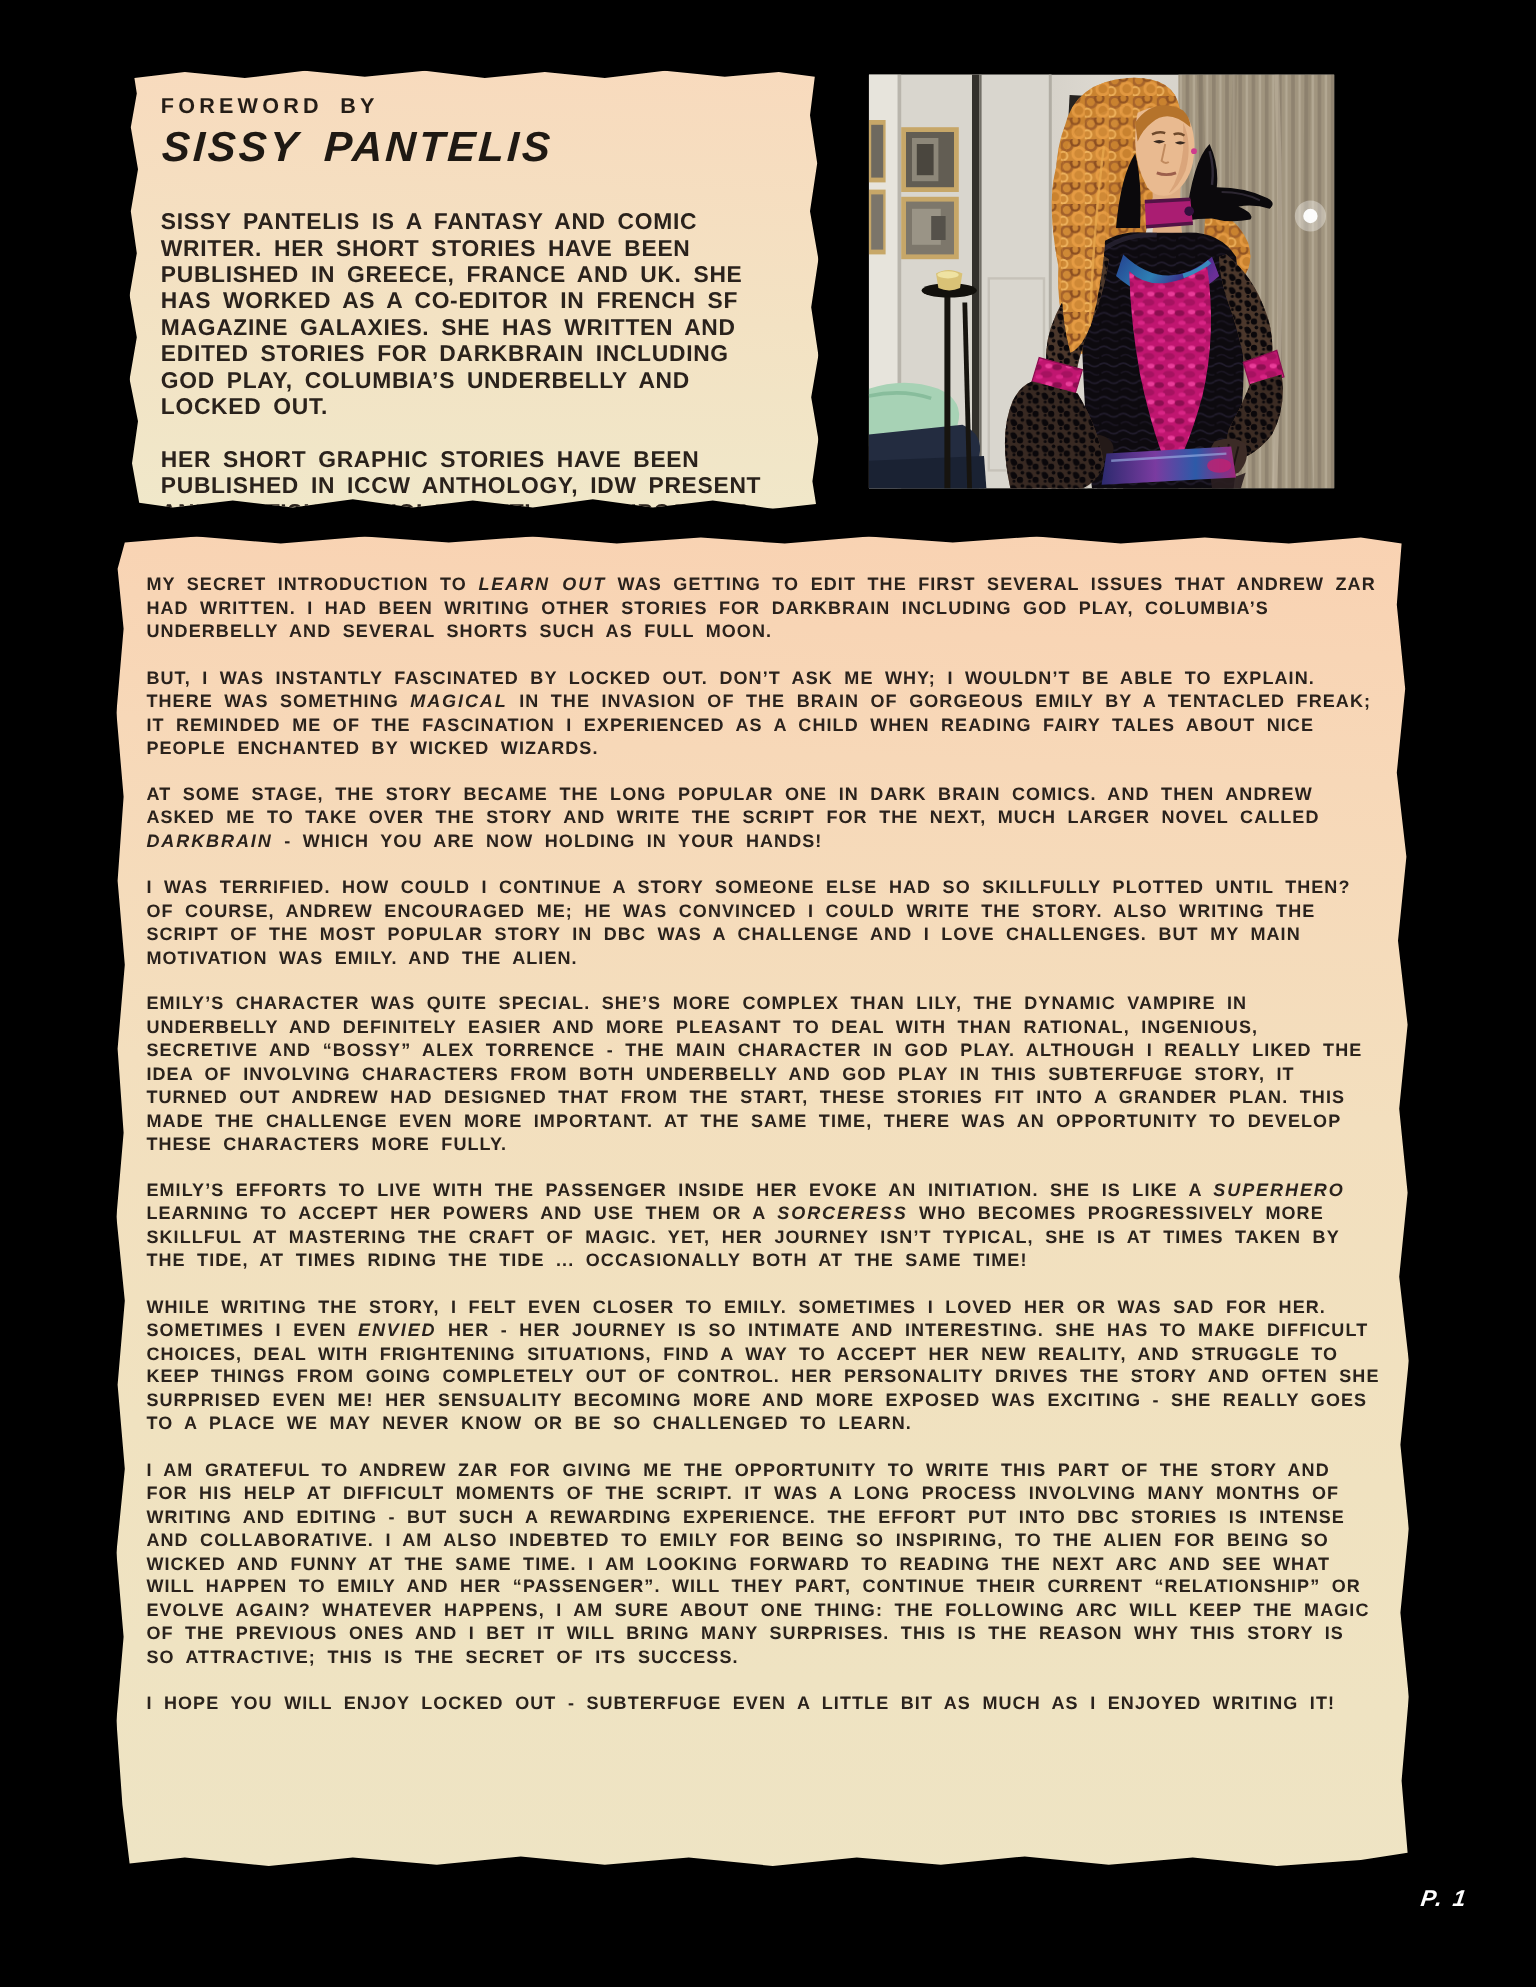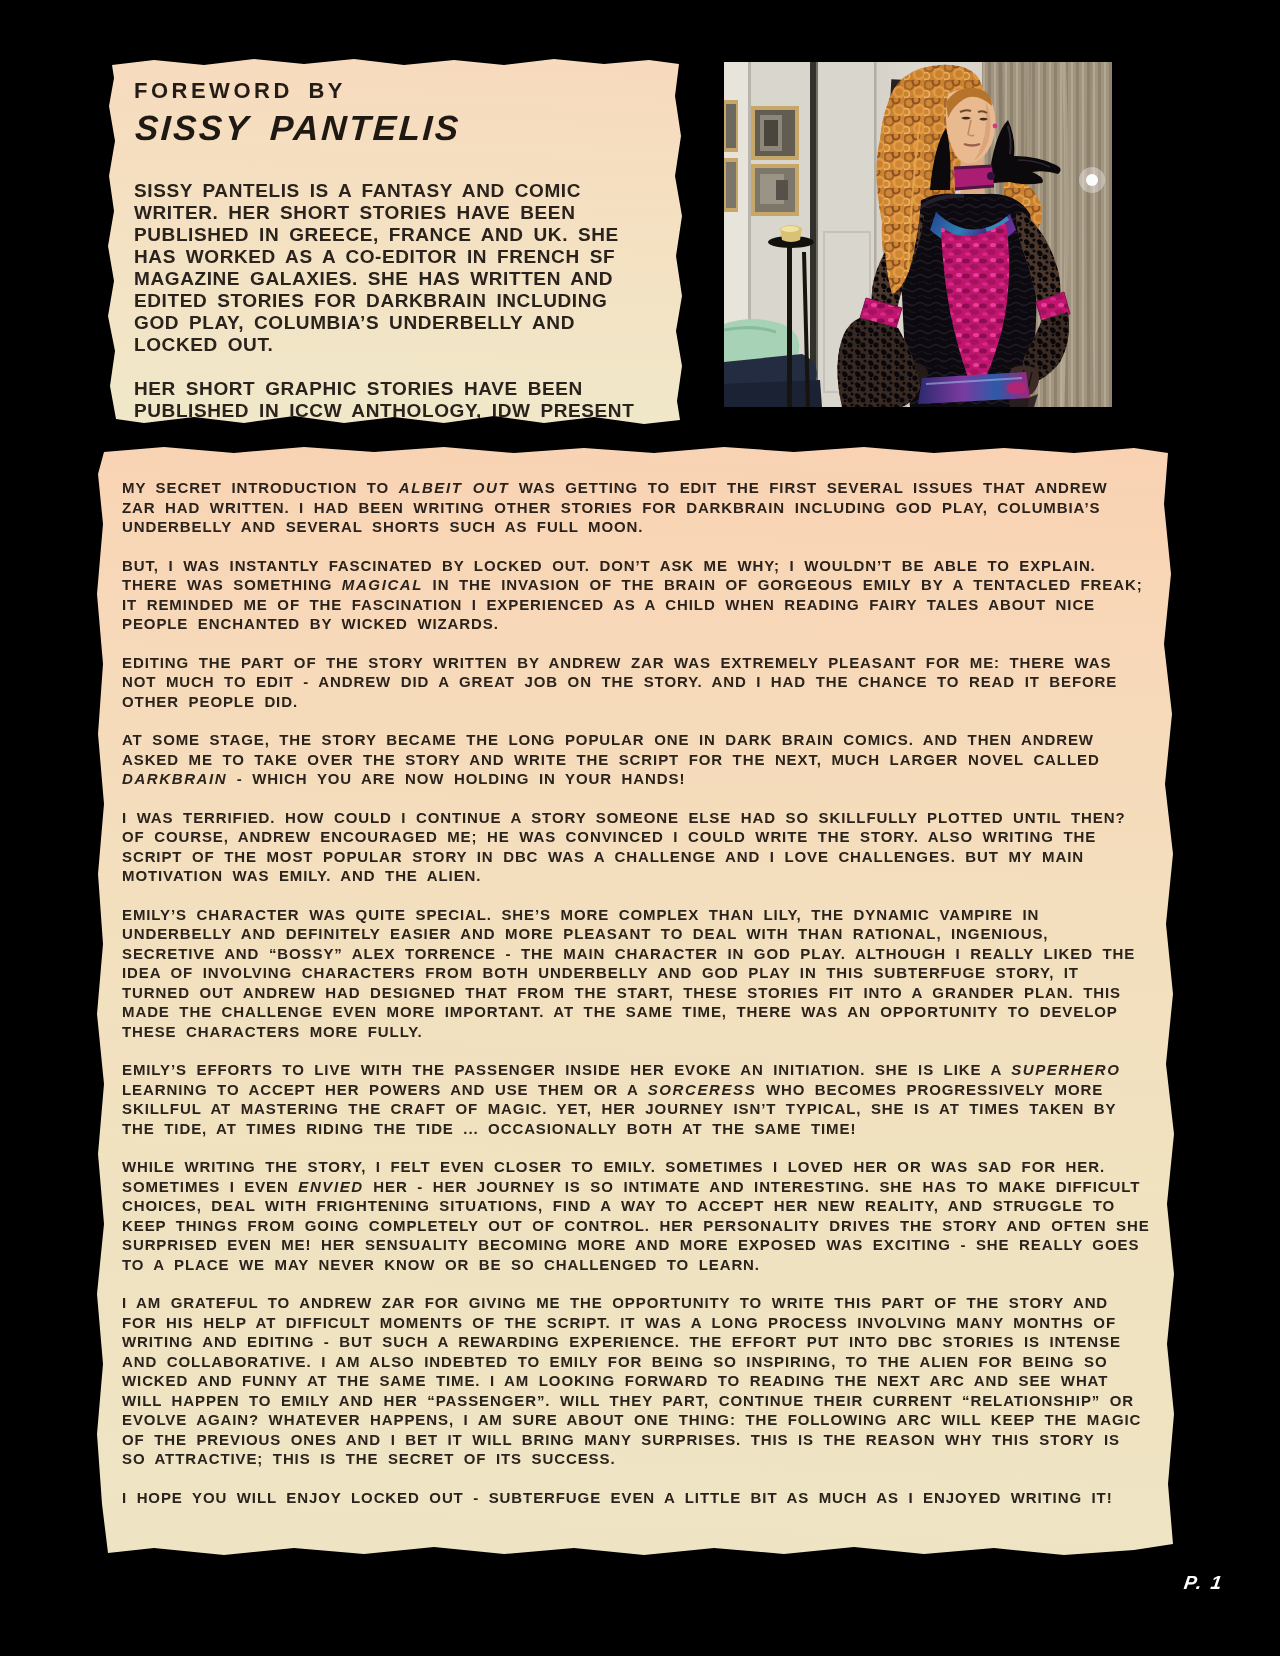--- a/index.html
+++ b/index.html
@@ -8,21 +8,21 @@
     font-family:"Liberation Sans", sans-serif;overflow:hidden;
   }
   .panel{position:absolute;box-sizing:border-box;color:#2a221c;}
   .panel-top{
     left:104px;top:56px;width:582px;height:372px;
     background:linear-gradient(182deg,#f8dabd 0%,#f3e2c3 55%,#f0e8ca 100%);
     padding:22px 26px 0 30px;
     clip-path:polygon(8px 9px,50px 4px,100px 9px,150px 3px,200px 8px,250px 3px,300px 9px,350px 4px,400px 9px,450px 3px,500px 8px,545px 4px,575px 8px,571px 40px,577px 80px,571px 120px,578px 160px,572px 200px,578px 240px,572px 275px,578px 310px,573px 345px,576px 364px,540px 368px,490px 361px,440px 367px,390px 360px,340px 367px,290px 361px,240px 367px,190px 360px,140px 367px,90px 361px,40px 367px,12px 363px,6px 330px,11px 295px,4px 260px,10px 225px,4px 190px,10px 155px,5px 120px,11px 85px,5px 50px,10px 22px);
   }
   .kicker{
-    font-size:22px;font-weight:bold;letter-spacing:3.5px;word-spacing:6px;color:#241d17;
+    font-size:18px;font-weight:bold;letter-spacing:3.5px;word-spacing:6px;color:#241d17;
   }
   .author{
     margin:4px 0 0 0;font-size:35px;font-weight:bold;font-style:italic;
     letter-spacing:2.5px;word-spacing:8px;color:#1f1913;transform:skewX(-3deg);transform-origin:left bottom;
   }
   .bio{margin-top:32px;}
   .bio p{
     margin:0 0 22px 0;font-size:19px;line-height:22px;font-weight:bold;
     letter-spacing:0.6px;word-spacing:4px;
   }
@@ -246,23 +246,22 @@
         <path d="M214 26 Q196 60 198 110 Q198 160 186 206 Q178 228 168 232 Q158 196 162 150 Q154 96 166 58 Q176 34 214 26 Z" fill="#cf8936"></path>
         <path d="M214 26 Q196 60 198 110 Q198 160 186 206 Q178 228 168 232 Q158 196 162 150 Q154 96 166 58 Q176 34 214 26 Z" fill="url(#curlP)"></path>
         <path d="M196 60 q-8 60 -12 150" stroke="#e8a94e" stroke-width="2" fill="none" opacity="0.8"></path>
       </g>
     </g>
   </svg>
 </figure>
 
 <section class="panel panel-main">
   <div>
-      <p><span>MY SECRET INTRODUCTION TO </span><span class="em">ALBEIT OUT</span><span> WAS GETTING TO EDIT THE FIRST SEVERAL ISSUES THAT ANDREW ZAR HAD WRITTEN.  I HAD BEEN WRITING OTHER STORIES FOR DARKBRAIN INCLUDING GOD PLAY, COLUMBIA’S UNDERBELLY AND SEVERAL SHORTS SUCH AS FULL MOON.</span></p>
+      <p><span>MY SECRET INTRODUCTION TO </span><span class="em">LEARN OUT</span><span> WAS GETTING TO EDIT THE FIRST SEVERAL ISSUES THAT ANDREW ZAR HAD WRITTEN.  I HAD BEEN WRITING OTHER STORIES FOR DARKBRAIN INCLUDING GOD PLAY, COLUMBIA’S UNDERBELLY AND SEVERAL SHORTS SUCH AS FULL MOON.</span></p>
       <p><span>BUT, I WAS INSTANTLY FASCINATED BY LOCKED OUT. DON’T ASK ME WHY; I WOULDN’T BE ABLE TO EXPLAIN. THERE WAS SOMETHING </span><span class="em">MAGICAL</span><span> IN THE INVASION OF THE BRAIN OF GORGEOUS EMILY BY A TENTACLED FREAK; IT REMINDED ME OF THE FASCINATION I EXPERIENCED AS A CHILD WHEN READING FAIRY TALES ABOUT NICE PEOPLE ENCHANTED BY WICKED WIZARDS.</span></p>
-      <p><span>EDITING THE PART OF THE STORY WRITTEN BY ANDREW ZAR WAS EXTREMELY PLEASANT FOR ME: THERE WAS NOT MUCH TO EDIT - ANDREW DID A GREAT JOB ON THE STORY. AND I HAD THE CHANCE TO READ IT BEFORE OTHER PEOPLE DID.</span></p>
       <p><span>AT SOME STAGE, THE STORY BECAME THE LONG POPULAR ONE IN DARK BRAIN COMICS. AND THEN ANDREW ASKED ME TO TAKE OVER THE STORY AND WRITE THE SCRIPT FOR THE NEXT, MUCH LARGER NOVEL CALLED </span><span class="em">DARKBRAIN</span><span> - WHICH YOU ARE NOW HOLDING IN YOUR HANDS!</span></p>
       <p><span>I WAS TERRIFIED. HOW COULD I CONTINUE A STORY SOMEONE ELSE HAD SO SKILLFULLY PLOTTED UNTIL THEN? OF COURSE, ANDREW ENCOURAGED ME; HE WAS CONVINCED I COULD WRITE THE STORY. ALSO WRITING THE SCRIPT OF THE MOST POPULAR STORY IN DBC WAS A CHALLENGE AND I LOVE CHALLENGES. BUT MY MAIN MOTIVATION WAS EMILY. AND THE ALIEN.</span></p>
       <p><span>EMILY’S CHARACTER WAS QUITE SPECIAL.  SHE’S MORE COMPLEX THAN LILY, THE DYNAMIC VAMPIRE IN UNDERBELLY AND DEFINITELY EASIER AND MORE PLEASANT TO DEAL WITH THAN RATIONAL, INGENIOUS, SECRETIVE AND “BOSSY” ALEX TORRENCE - THE MAIN CHARACTER IN GOD PLAY.  ALTHOUGH I REALLY LIKED THE IDEA OF INVOLVING CHARACTERS FROM BOTH UNDERBELLY AND GOD PLAY IN THIS SUBTERFUGE STORY, IT TURNED OUT ANDREW HAD DESIGNED THAT FROM THE START, THESE STORIES FIT INTO A GRANDER PLAN. THIS MADE THE CHALLENGE EVEN MORE IMPORTANT. AT THE SAME TIME, THERE WAS AN OPPORTUNITY TO DEVELOP THESE CHARACTERS MORE FULLY.</span></p>
       <p><span>EMILY’S EFFORTS TO LIVE WITH THE PASSENGER INSIDE HER EVOKE AN INITIATION. SHE IS LIKE A </span><span class="em">SUPERHERO</span><span> LEARNING TO ACCEPT HER POWERS AND USE THEM OR A </span><span class="em">SORCERESS</span><span> WHO BECOMES PROGRESSIVELY MORE SKILLFUL AT MASTERING THE CRAFT OF MAGIC. YET, HER JOURNEY ISN’T TYPICAL, SHE IS AT TIMES TAKEN BY THE TIDE, AT TIMES RIDING THE TIDE ... OCCASIONALLY BOTH AT THE SAME TIME!</span></p>
       <p><span>WHILE WRITING THE STORY, I FELT EVEN CLOSER TO EMILY. SOMETIMES I LOVED HER OR WAS SAD FOR HER.  SOMETIMES I EVEN </span><span class="em">ENVIED</span><span> HER - HER JOURNEY IS SO INTIMATE AND INTERESTING.  SHE HAS TO MAKE DIFFICULT CHOICES, DEAL WITH FRIGHTENING SITUATIONS, FIND A WAY TO ACCEPT HER NEW REALITY, AND STRUGGLE TO KEEP THINGS FROM GOING COMPLETELY OUT OF CONTROL.  HER PERSONALITY DRIVES THE STORY AND OFTEN SHE SURPRISED EVEN ME!  HER SENSUALITY BECOMING MORE AND MORE EXPOSED WAS EXCITING - SHE REALLY GOES TO A PLACE WE MAY NEVER KNOW OR BE SO CHALLENGED TO LEARN.</span></p>
       <p><span>I AM GRATEFUL TO ANDREW ZAR FOR GIVING ME THE OPPORTUNITY TO WRITE THIS PART OF THE STORY AND FOR HIS HELP AT DIFFICULT MOMENTS OF THE SCRIPT. IT WAS A LONG PROCESS INVOLVING MANY MONTHS OF WRITING AND EDITING - BUT SUCH A REWARDING EXPERIENCE.  THE EFFORT PUT INTO DBC STORIES IS INTENSE AND COLLABORATIVE.  I AM ALSO INDEBTED TO EMILY FOR BEING SO INSPIRING, TO THE ALIEN FOR BEING SO WICKED AND FUNNY AT THE SAME TIME. I AM LOOKING FORWARD TO READING THE NEXT ARC AND SEE WHAT WILL HAPPEN TO EMILY AND HER “PASSENGER”. WILL THEY PART, CONTINUE THEIR CURRENT “RELATIONSHIP” OR EVOLVE AGAIN? WHATEVER HAPPENS, I AM SURE ABOUT ONE THING: THE FOLLOWING ARC WILL KEEP THE MAGIC OF THE PREVIOUS ONES AND I BET IT WILL BRING MANY SURPRISES. THIS IS THE REASON WHY THIS STORY IS SO ATTRACTIVE; THIS IS THE SECRET OF ITS SUCCESS.</span></p>
       <p><span>I HOPE YOU WILL ENJOY LOCKED OUT - SUBTERFUGE EVEN A LITTLE BIT AS MUCH AS I ENJOYED WRITING IT!</span></p>
     </div>
 </section>
 

